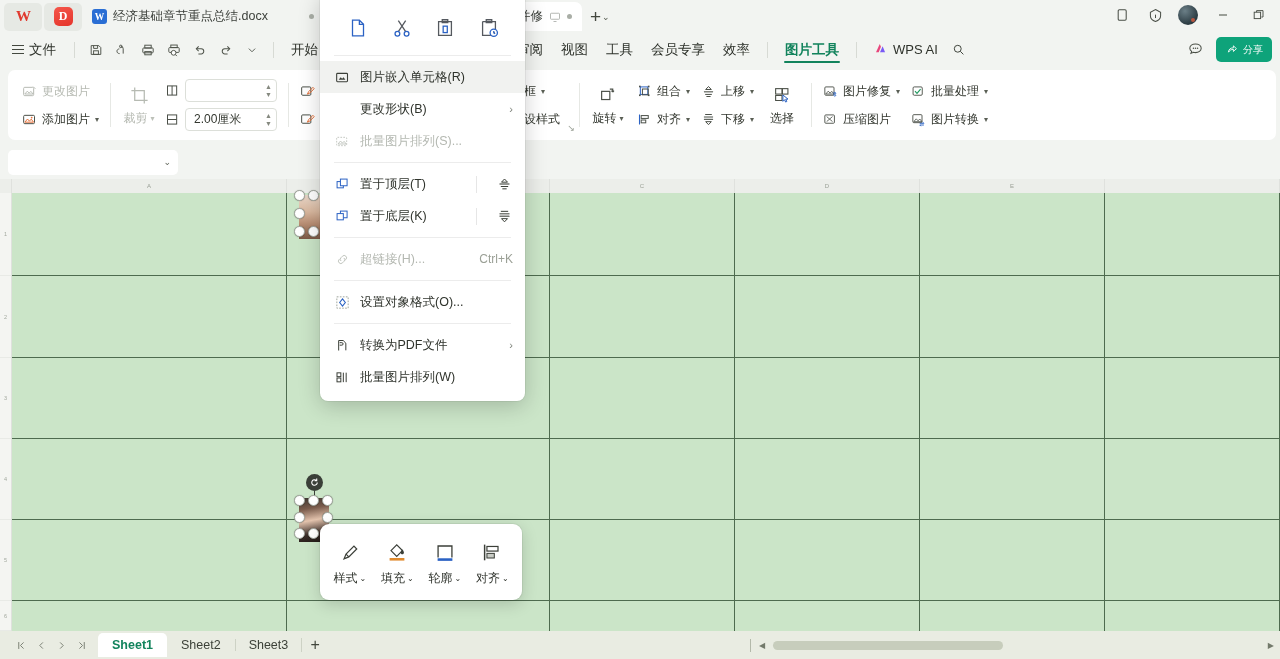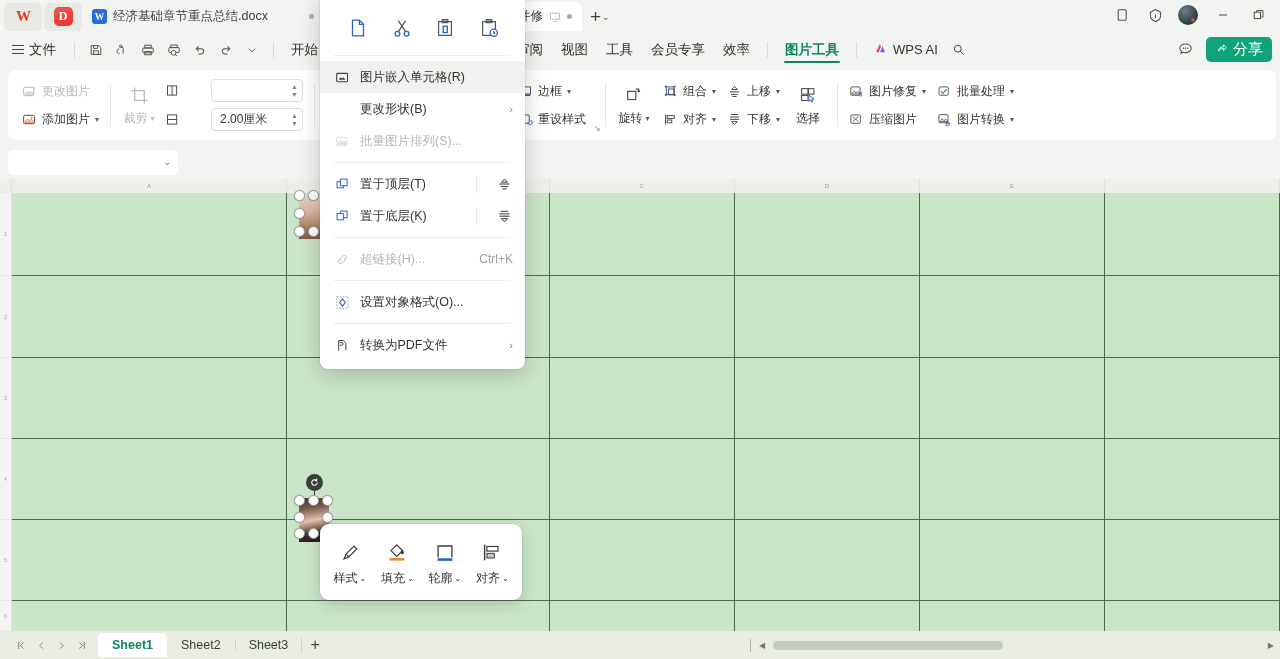--- a/index.html
+++ b/index.html
@@ -91,21 +91,21 @@
   .mtab.active { color: #12835c; font-weight: bold; }
   .mtab.active::after {
     content:""; position:absolute; left: 8px; right: 8px; bottom: 3px;
     height: 2px; background: #12835c; border-radius: 2px;
   }
   .wpsai { display:flex; align-items:center; gap:5px; padding: 0 8px; font-size:13px; color:#2e322b;}
   .mb-right { margin-left: auto; display:flex; align-items:center; gap:10px; padding-right: 8px;}
   .cloud-ico { width:22px;height:22px; display:flex;align-items:center;justify-content:center;color:#4b5047;}
   .sharebtn {
     height: 25px; border-radius: 5px; background: #0ea37a; color: #fff;
-    display: flex; align-items: center; gap: 4px; padding: 0 9px; font-size: 15px;
+    display: flex; align-items: center; gap: 4px; padding: 0 9px; font-size: 10px;
   }
 
   
   .ribbon {
     position: absolute; left: 0; top: 66px; width: 1280px; height: 79px;
     background: #f2f4f1;
   }
   .ribbon-inner {
     position: absolute; left: 8px; top: 4px; right: 4px; height: 70px;
     background: #ffffff; border-radius: 7px;
@@ -127,21 +127,20 @@
   .rbig {
     display:flex; flex-direction: column; align-items:center; justify-content:center;
     width: 46px; height: 58px; gap: 3px; border-radius:5px; font-size: 12px; color:#33372f;
   }
   .rbig .ic { width: 24px; height: 24px; display:flex;align-items:center;justify-content:center;}
   .rbig .lbl { display:flex; align-items:center; gap:2px; }
   .spin {
     width: 92px; height: 23px; border: 1px solid #dcdfd9; border-radius: 4px;
     display:flex; align-items:center; padding: 0 4px 0 8px; font-size: 12px; color:#33372f;
     background: #fff;
-    margin-left: 26px;
   }
   .spin .val { flex: 1; }
   .spin .arrows { display:flex; flex-direction:column; gap:2px; color:#85897f; }
   .spin .arrows span { font-size: 7px; line-height: 6px; }
   .dialog-launch { position:absolute; right: 4px; bottom: 2px; font-size: 9px; color:#9aa096;}
 
   
   .formulabar {
     position: absolute; left: 0; top: 145px; width: 1280px; height: 34px;
     background: #f2f4f1; display: flex; align-items: center; padding: 0 8px; gap: 7px;
@@ -1011,20 +1010,30 @@
         <svg viewBox="0 0 18 18" width="15" height="15">
             <path d="M4.4 3h5.4L13 6.2v8.6" fill="none" stroke="#3b3f38" stroke-width="1.2"></path>
             <path d="M4.4 3v12" stroke="#3b3f38" stroke-width="1.2"></path>
             <path d="M5.6 5.6h2.6a1.5 1.5 0 010 3H5.6" fill="none" stroke="#3b3f38" stroke-width="1.2"></path>
           </svg>
       </span>
       <span class="lbl">转换为PDF文件</span>
       <span class="arrow">›</span>
     </div>
 
+    <div class="ctx-item">
+      <span class="ci">
+        <svg viewBox="0 0 18 18" width="15" height="15">
+            <rect x="2.4" y="3.4" width="4.6" height="4.6" fill="none" stroke="#3b3f38" stroke-width="1.2"></rect>
+            <rect x="2.4" y="9.6" width="4.6" height="4.6" fill="none" stroke="#3b3f38" stroke-width="1.2"></rect>
+            <path d="M10 3.2v11.4M13.4 3.2v11.4" stroke="#3b3f38" stroke-width="1.2"></path>
+          </svg>
+      </span>
+      <span class="lbl">批量图片排列(W)</span>
+    </div>
   </div>
 
   <div class="minibar">
     <div class="mbitem">
       <span class="ic">
         <svg viewBox="0 0 26 26" width="24" height="24">
             <path d="M6.5 20.5l2.2-5.2 8.6-8.6 3 3-8.6 8.6z" fill="none" stroke="#3b3f38" stroke-width="1.3"></path>
             <path d="M8.7 15.3l3 3" stroke="#3b3f38" stroke-width="1.2"></path>
           </svg>
       </span>

